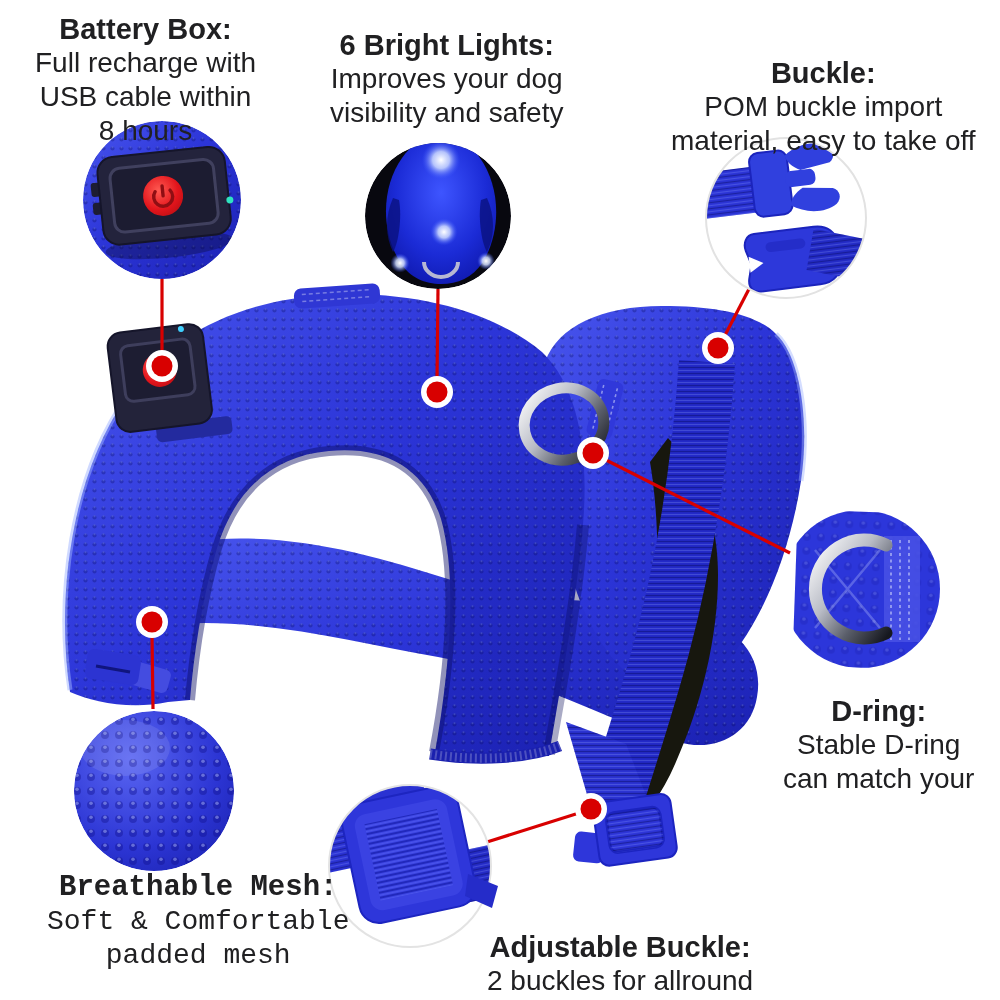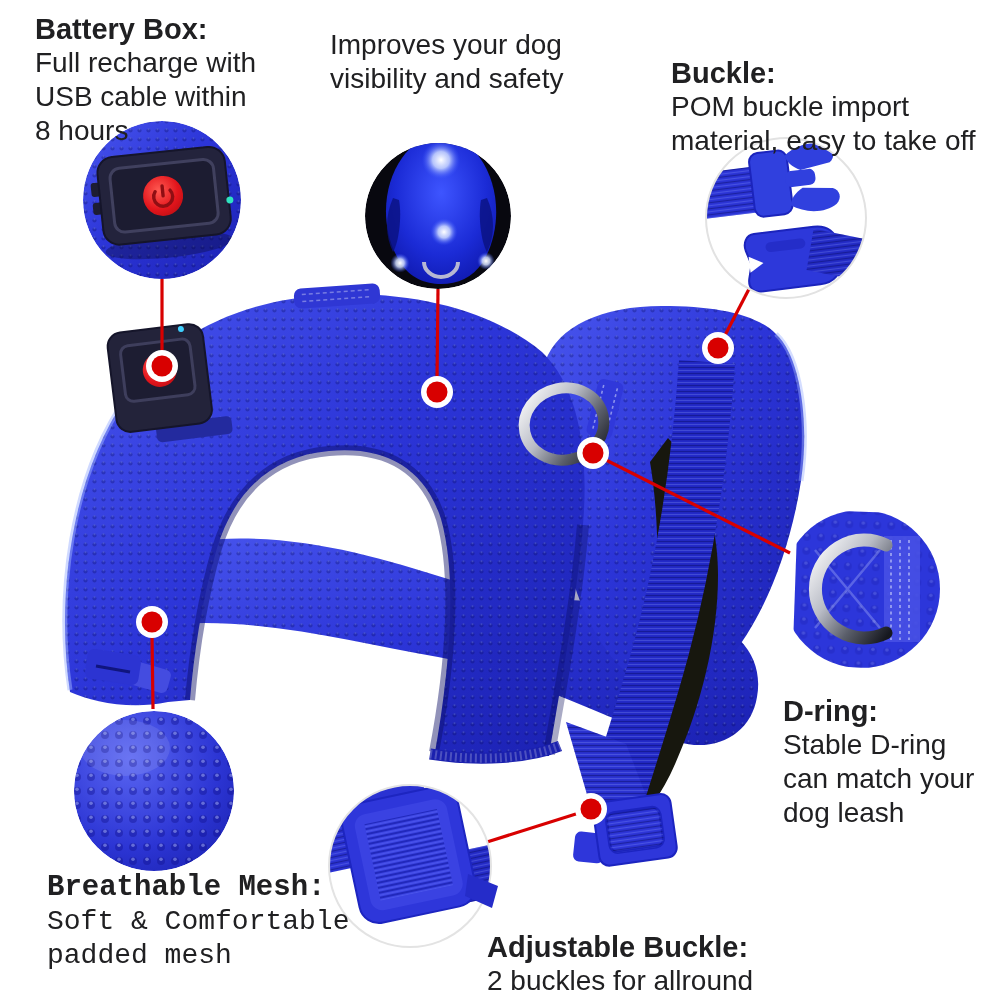--- a/index.html
+++ b/index.html
@@ -1,18 +1,18 @@
 <!DOCTYPE html>
 <html style="--background: #ffffff; --text: #202022; --accent-red: #d80000; --harness-blue: #2b33d4; --battery-box-dark: #23233a; --power-button-red: #e3151c; --metal-silver: #b9bcc6; --fleece-black: #17170e;"><head>
 <meta charset="utf-8">
 <style>
   html,body{margin:0;padding:0;}
   body{width:1000px;height:1000px;background:var(--background,#fff);position:relative;overflow:hidden;
        font-family:"Liberation Sans", sans-serif;}
-  .stage{position:absolute;inset:0;width:1000px;height:1000px;}
+  .stage{position:absolute;inset:0;width:1000px;height:1000px;text-align:center;}
   svg.scene{position:absolute;left:0;top:0;z-index:1;}
   .callout{position:absolute;z-index:3;color:var(--text,#202022);}
   .co-title{font-size:29px;font-weight:700;line-height:34px;white-space:nowrap;}
   .co-line-text{font-size:28px;font-weight:400;line-height:34px;white-space:nowrap;}
   svg .co-line{stroke:var(--accent-red,#d80000);stroke-width:3.2;fill:none;}
   svg .co-dot-outer{fill:#ffffff;}
   svg .co-dot-inner{fill:var(--accent-red,#d80000);}
   #co-battery{left:35px;top:12px;}
   #co-lights{left:330px;top:28px;}
   #co-buckle{left:671px;top:26px;margin-top:30px;}
@@ -311,35 +311,35 @@
 </svg>
 
   <div class="callout" id="co-battery">
     <div class="co-title">Battery Box:</div>
     <div class="co-line-text">Full recharge with</div>
     <div class="co-line-text">USB cable within</div>
     <div class="co-line-text">8 hours</div>
   </div>
 
   <div class="callout" id="co-lights">
+    <div class="co-title">6 Bright Lights:</div>
     <div class="co-line-text">Improves your dog</div>
     <div class="co-line-text">visibility and safety</div>
   </div>
 
   <div class="callout" id="co-buckle">
     <div class="co-title">Buckle:</div>
     <div class="co-line-text">POM buckle import</div>
     <div class="co-line-text">material, easy to take off</div>
   </div>
 
   <div class="callout" id="co-dring">
     <div class="co-title">D-ring:</div>
     <div class="co-line-text">Stable D-ring</div>
     <div class="co-line-text">can match your</div>
-    <div class="co-line-text">dog leash</div>
   </div>
 
   <div class="callout" id="co-mesh">
     <div class="co-title">Breathable Mesh:</div>
     <div class="co-line-text">Soft &amp; Comfortable</div>
     <div class="co-line-text">padded mesh</div>
   </div>
 
   <div class="callout" id="co-adjustable">
     <div class="co-title">Adjustable Buckle:</div>

